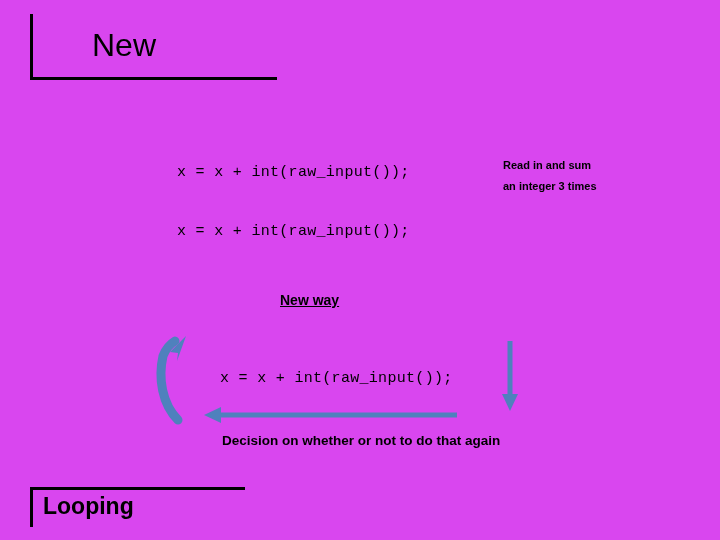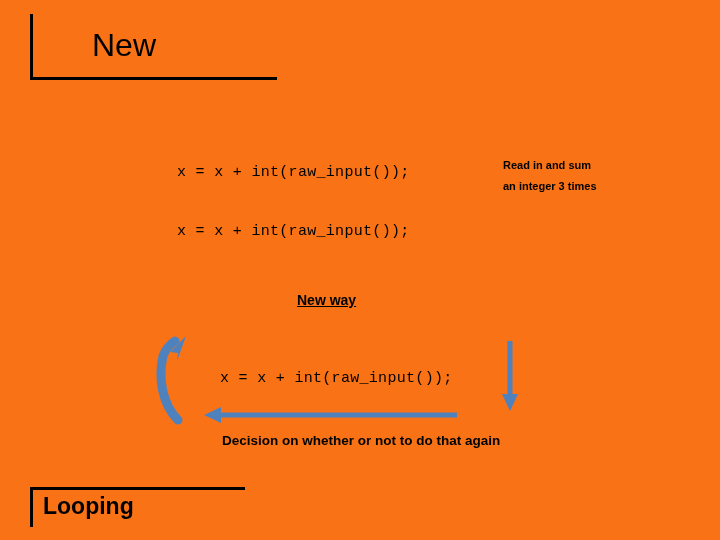--- a/index.html
+++ b/index.html
@@ -4,21 +4,21 @@
 <style>
   html, body {
     margin: 0;
     padding: 0;
     background: #ffffff;
   }
   #slide {
     position: relative;
     width: 720px;
     height: 540px;
-    background: #f97316;
+    background: #d946ef;
     overflow: hidden;
     font-family: "Liberation Sans", sans-serif;
     color: #000000;
   }
 
   
   .bracket-v-top {
     position: absolute;
     left: 30px;
     top: 14px;
@@ -67,21 +67,21 @@
     top: 155px;
     font-size: 11px;
     line-height: 21px;
     font-weight: bold;
     white-space: pre;
   }
 
   
   .newway {
     position: absolute;
-    left: 297px;
+    left: 280px;
     top: 291px;
     font-size: 14px;
     line-height: 18px;
     font-weight: bold;
     text-decoration: underline;
     white-space: pre;
   }
 
   
   .code-loop {

